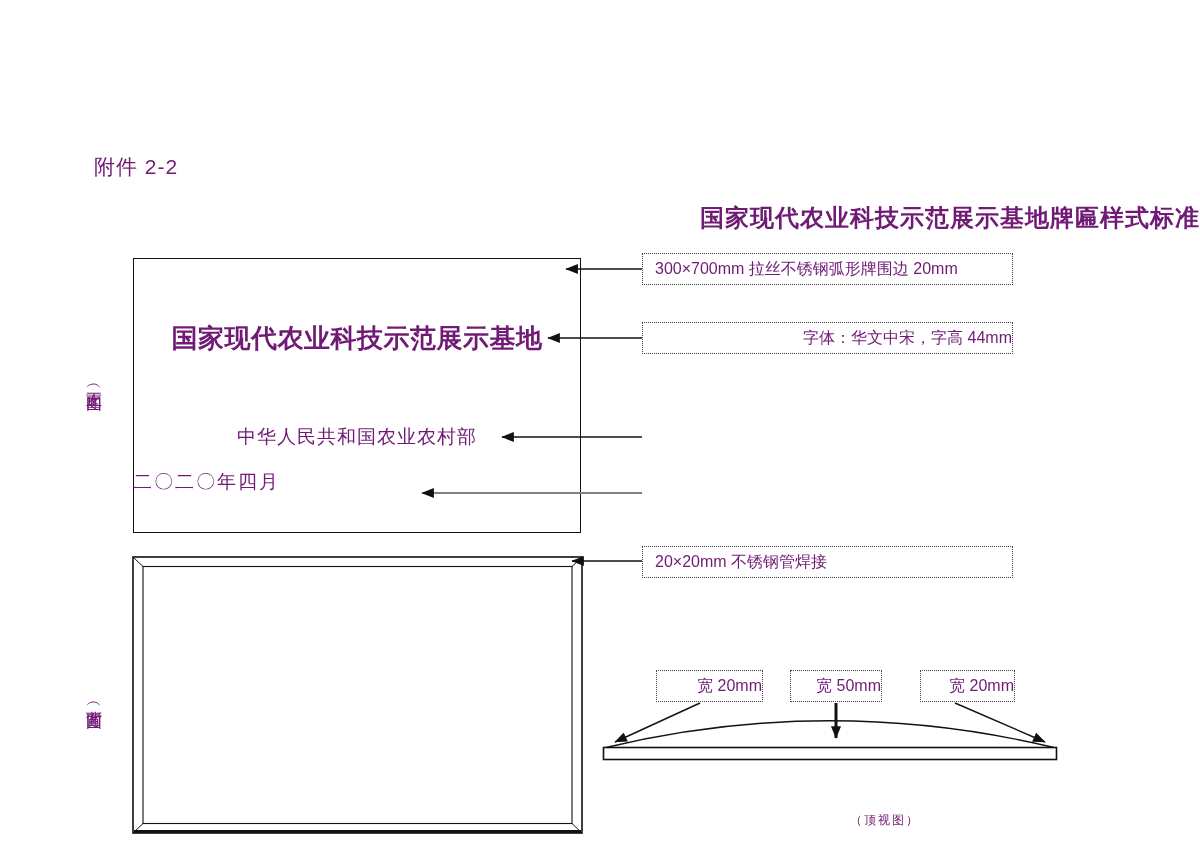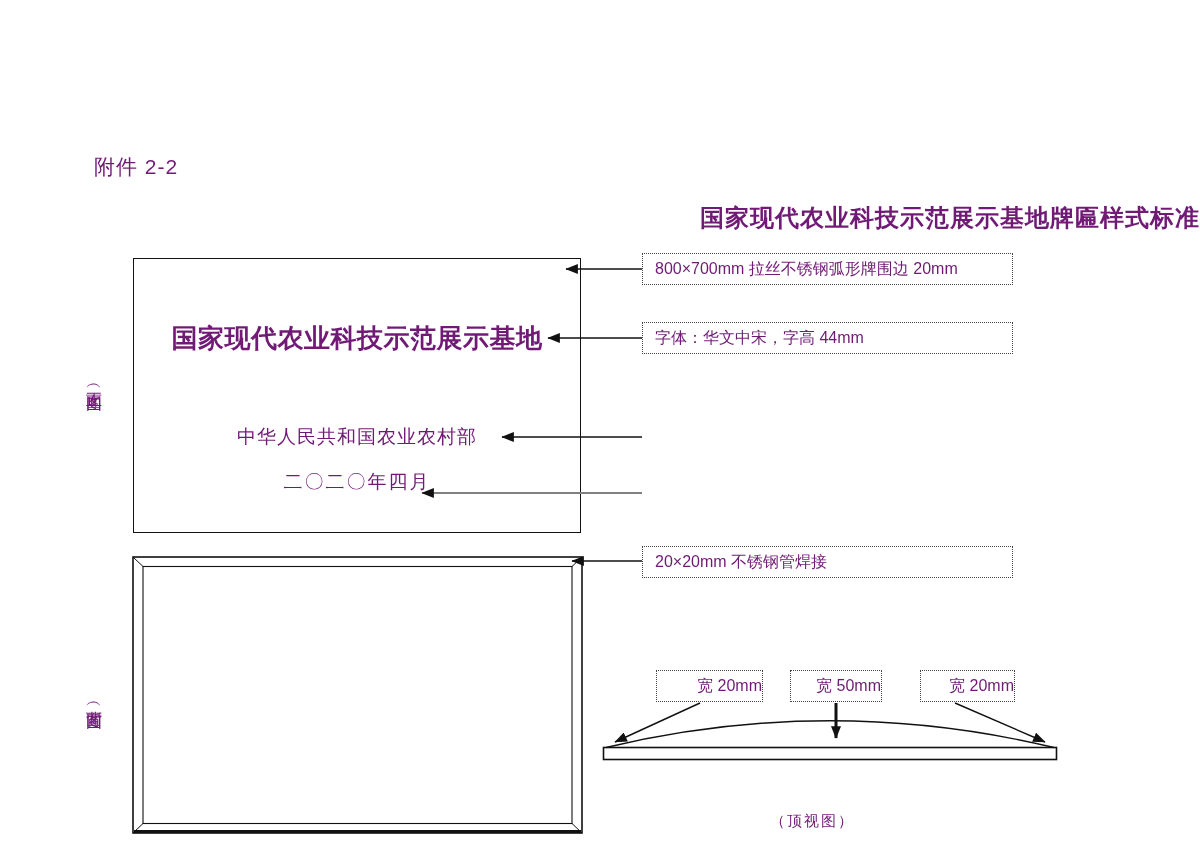--- a/index.html
+++ b/index.html
@@ -31,76 +31,76 @@
   #front-plaque-name {
     left: 133px; top: 321px; width: 448px;
     text-align: center; font-size: 26px; font-weight: 700; letter-spacing: 0.5px;
   }
   #front-issuer {
     left: 133px; top: 424px; width: 448px;
     text-align: center; font-size: 19px; letter-spacing: 1px;
   }
   #front-date {
     left: 133px; top: 469px; width: 448px;
-    text-align: center; font-size: 19px; letter-spacing: 2px;
+    text-align: left; font-size: 19px; letter-spacing: 2px;
   }
   .side-label {
     left: 78px; width: 26px;
     writing-mode: vertical-rl; text-orientation: mixed;
     font-size: 16px; letter-spacing: 2px; text-align: center;
   }
   #side-label-front { top: 333px; height: 100px; }
   #side-label-back  { top: 651px; height: 100px; }
   
   .callout {
     left: 642px; width: 371px; height: 32px;
     border: 1px dotted #444; box-sizing: border-box;
     background: #fff;
     font-family: "Liberation Sans", "DejaVu Sans", sans-serif;
     font-size: 16px; line-height: 29px; padding-left: 12px;
     white-space: nowrap; overflow: hidden;
   }
   #callout-0 { top: 253px; }
-  #callout-1 { top: 322px; }
+  #callout-1 { top: 322px; text-align: right; }
   #callout-2 { top: 420px; }
   #callout-3 { top: 477px; }
   #callout-4 { top: 546px; }
   
   .width-box {
     border: 1px dotted #444; box-sizing: border-box; background: #fff;
     font-family: "Liberation Sans", "DejaVu Sans", sans-serif;
     font-size: 16px; line-height: 29px; text-align: right;
     top: 670px; height: 32px;
   }
   #width-box-0 { left: 656px; width: 107px; }
   #width-box-1 { left: 790px; width: 92px; }
   #width-box-2 { left: 920px; width: 95px; }
   #top-view-caption {
     left: 770px; top: 812px; width: 150px;
-    font-size: 15px; letter-spacing: 2px; text-align: left;
+    font-size: 12px; letter-spacing: 2px; text-align: right;
   }
   #diagram-lines { left: 0; top: 0; }
 </style>
 </head>
 <body>
 
 <div id="canvas">
 
   <div class="abs" id="attachment-label">附件 2-2</div>
   <div class="abs" id="doc-title">国家现代农业科技示范展示基地牌匾样式标准</div>
 
   <div class="abs side-label" id="side-label-front">（正面图）</div>
   <div class="abs side-label" id="side-label-back">（背面图）</div>
 
   <div class="abs" id="front-plaque"></div>
   <div class="abs" id="front-issuer">中华人民共和国农业农村部</div>
   <div class="abs" id="front-plaque-name">国家现代农业科技示范展示基地</div>
   <div class="abs" id="front-date">二〇二〇年四月</div>
 
-  <div class="abs callout" id="callout-0">800×700mm 拉丝不锈钢弧形牌围边 20mm</div>
+  <div class="abs callout" id="callout-0">300×700mm 拉丝不锈钢弧形牌围边 20mm</div>
   <div class="abs callout" id="callout-1">字体：华文中宋，字高 44mm</div>
   <div class="abs callout" id="callout-4">20×20mm 不锈钢管焊接</div>
 
   <div class="abs width-box" id="width-box-0">宽 20mm</div>
   <div class="abs width-box" id="width-box-1">宽 50mm</div>
   <div class="abs width-box" id="width-box-2">宽 20mm</div>
   <div class="abs" id="top-view-caption">（顶视图）</div>
 
   <svg class="abs" id="diagram-lines" width="1200" height="848" viewBox="0 0 1200 848">
     <defs>

